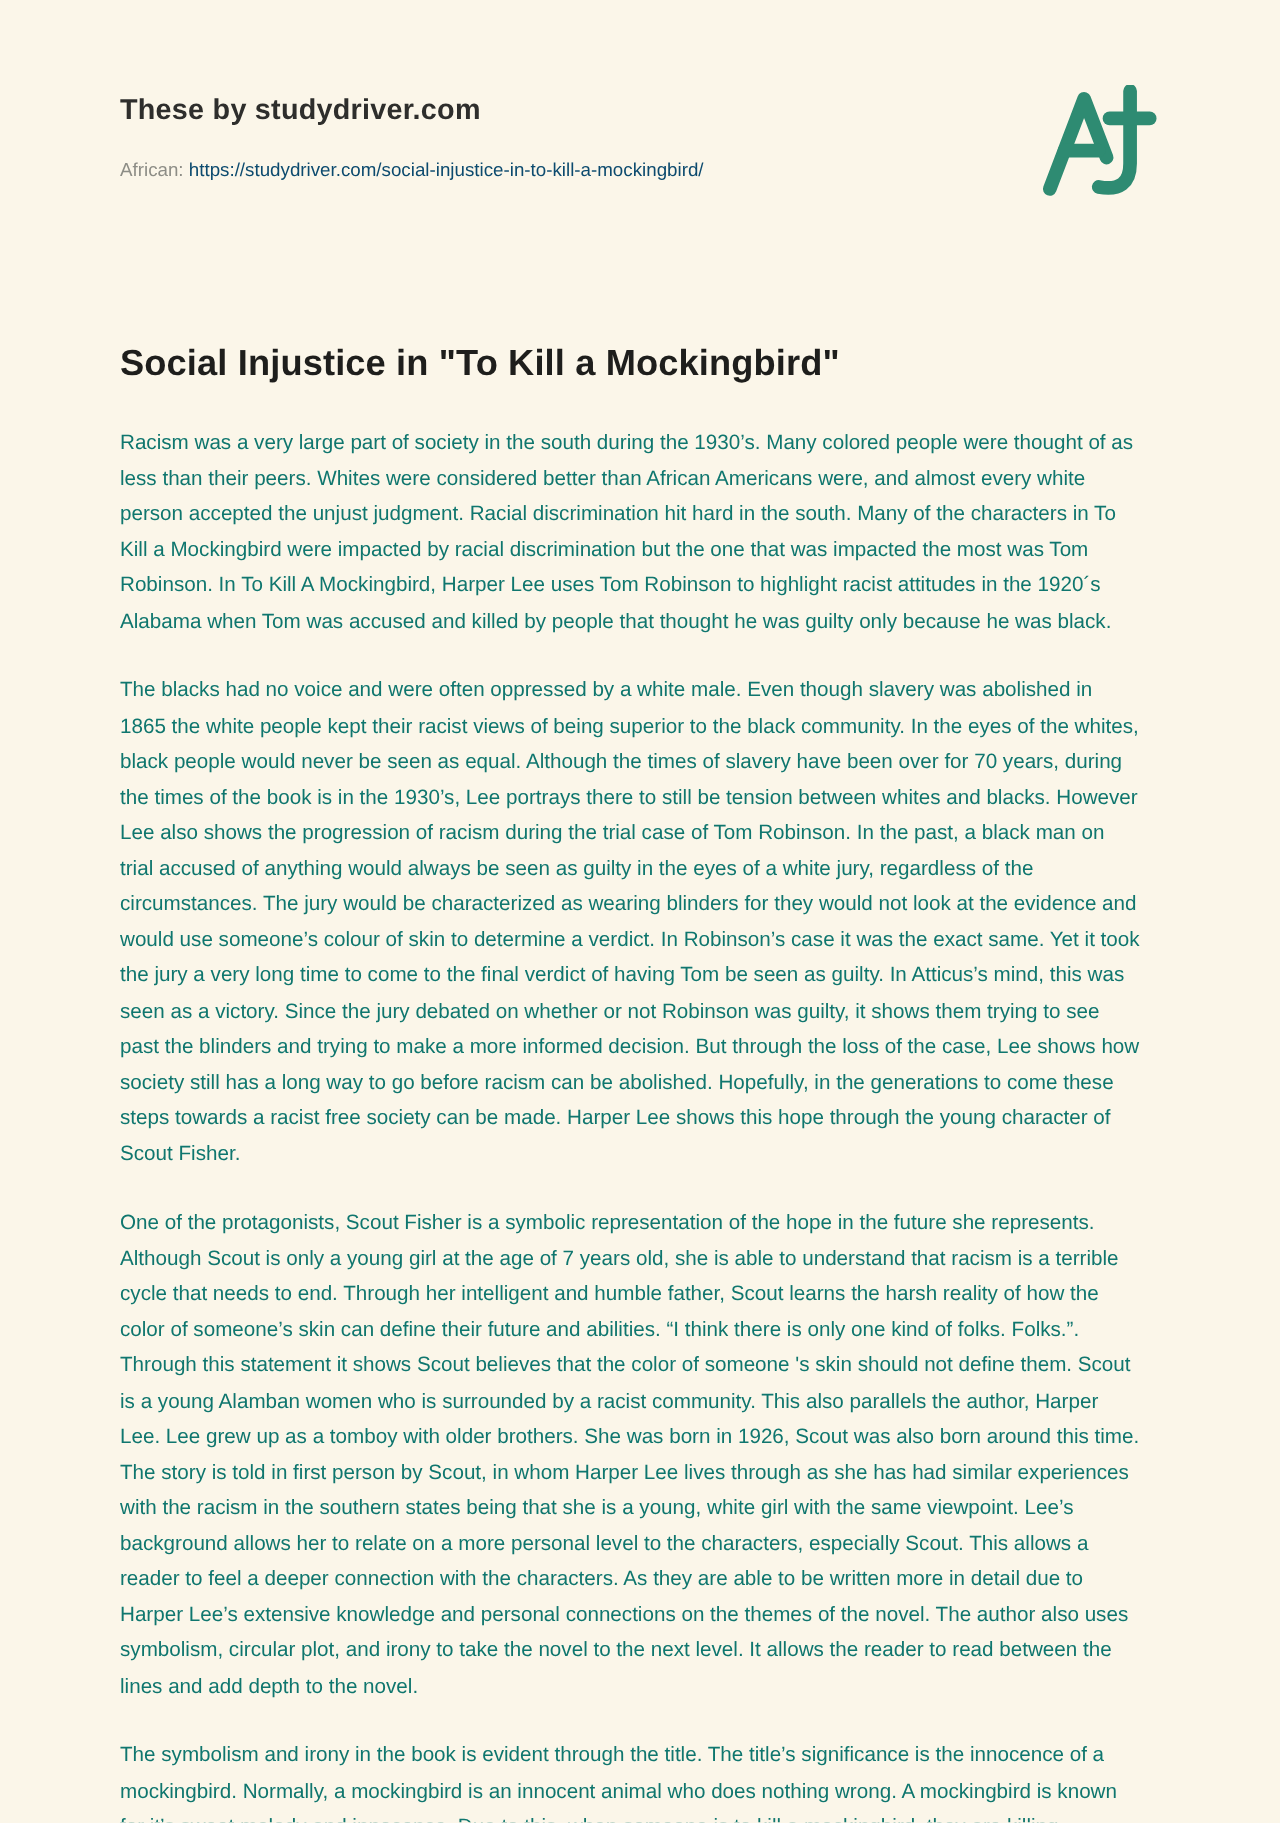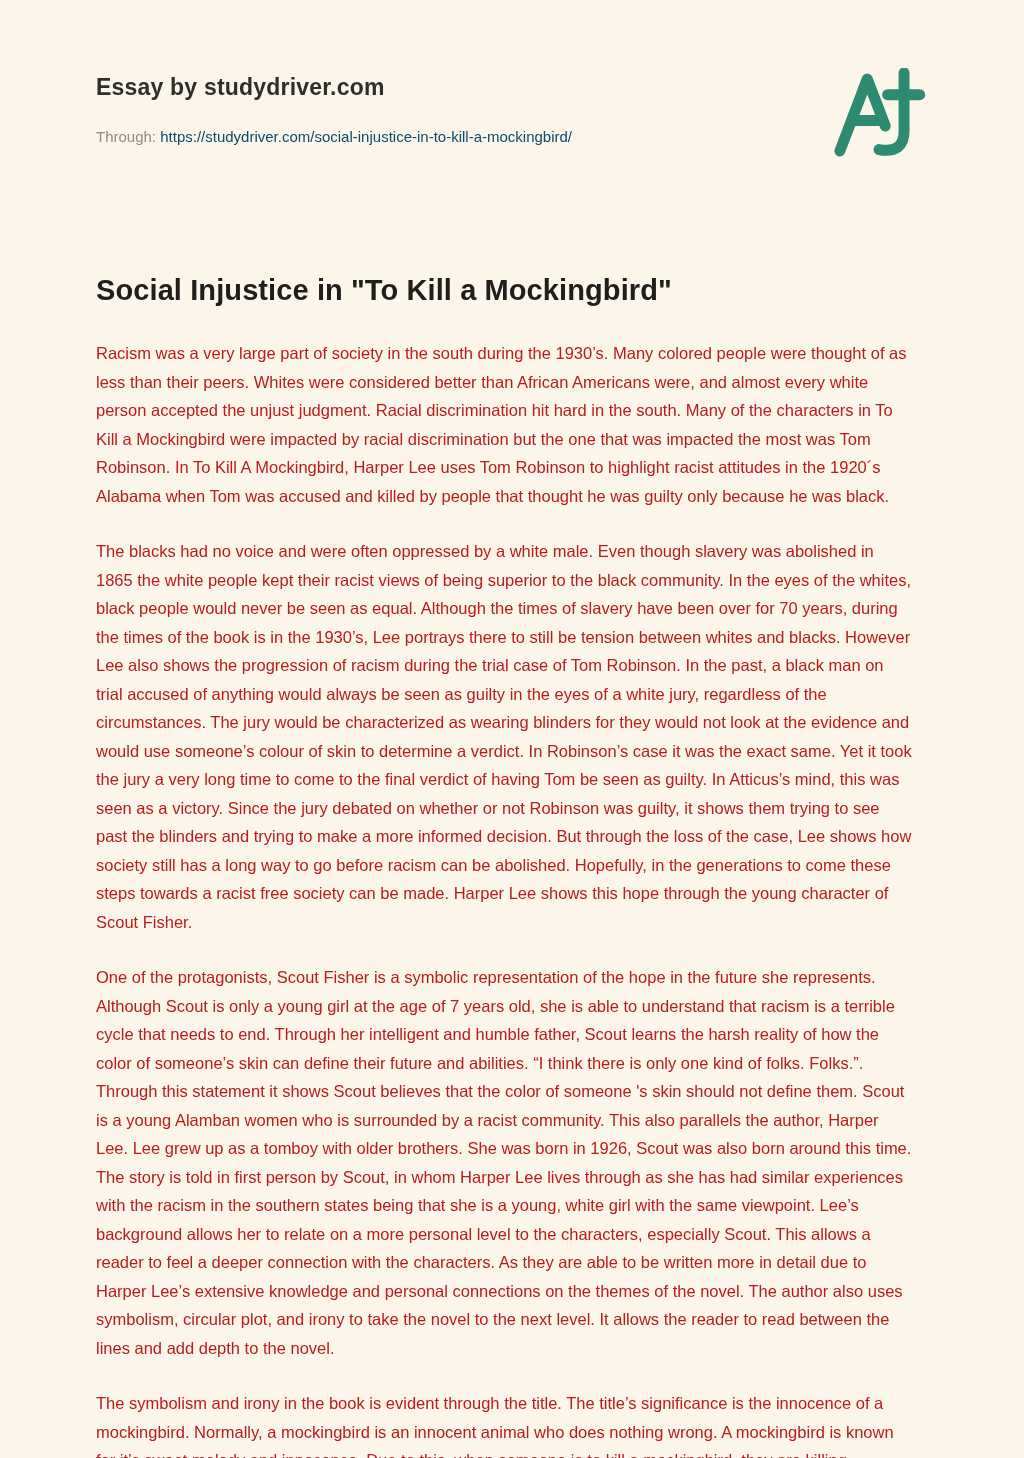--- a/index.html
+++ b/index.html
@@ -50,33 +50,33 @@
     color: #1e1e1c;
     letter-spacing: 0.1px;
   }
   .body-text {
     margin-top: 32px;
   }
   .body-text p {
     margin: 0 15px 27px 0;
     font-size: 16.5px;
     line-height: 28.5px;
-    color: #b91c1c;
+    color: #0f766e;
   }
 </style>
 </head>
 <body>
 
 <div class="page">
 
   <div class="header">
     <div>
-      <div class="byline">Essay by studydriver.com</div>
+      <div class="byline">These by studydriver.com</div>
       <div class="source-line">
-        <span>Through:</span>
+        <span>African:</span>
         <a class="source-link">https://studydriver.com/social-injustice-in-to-kill-a-mockingbird/</a>
       </div>
     </div>
     <div class="logo">
       <svg width="94" height="102" viewBox="0 0 120 130" aria-hidden="true">
         <g fill="none" stroke="#2e8b72" stroke-width="14" stroke-linecap="round" stroke-linejoin="round">
           <path d="M 10 106 L 45 14 L 68 74"></path>
           <path d="M 25 67 L 60 67"></path>
           <path d="M 92 6 L 92 80 Q 92 110 60 104"></path>
           <path d="M 71 34 L 112 34"></path>

